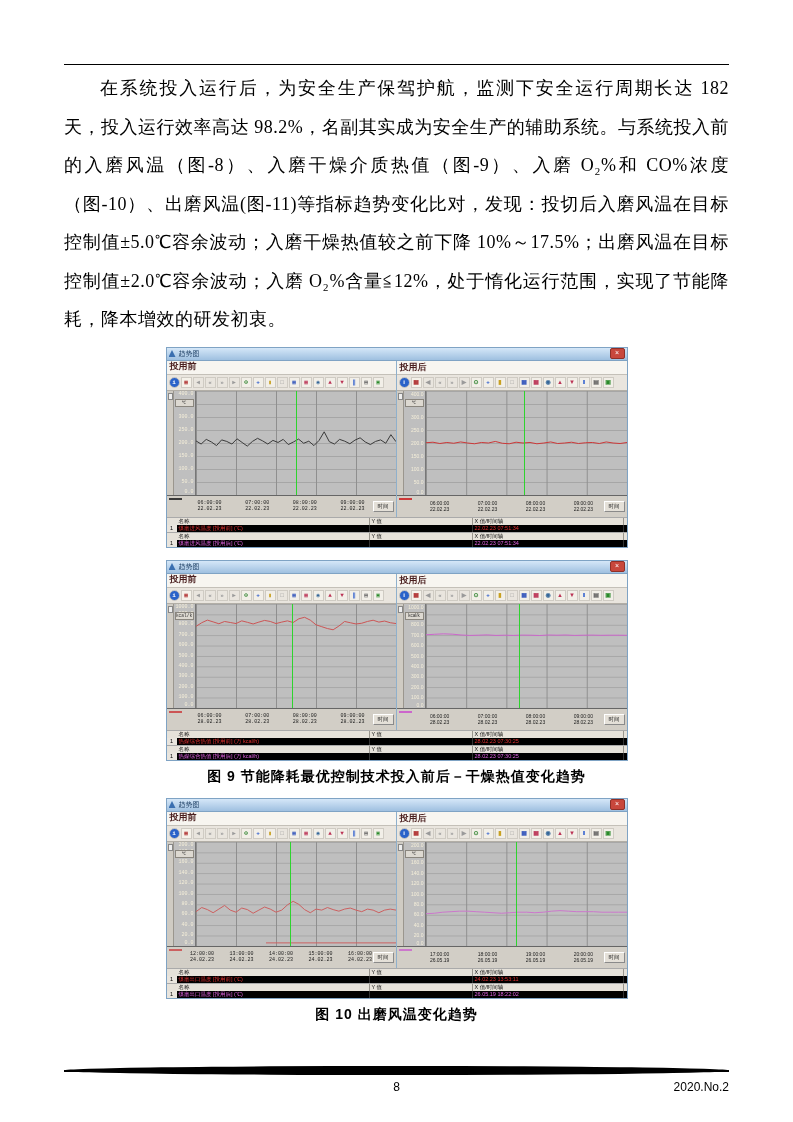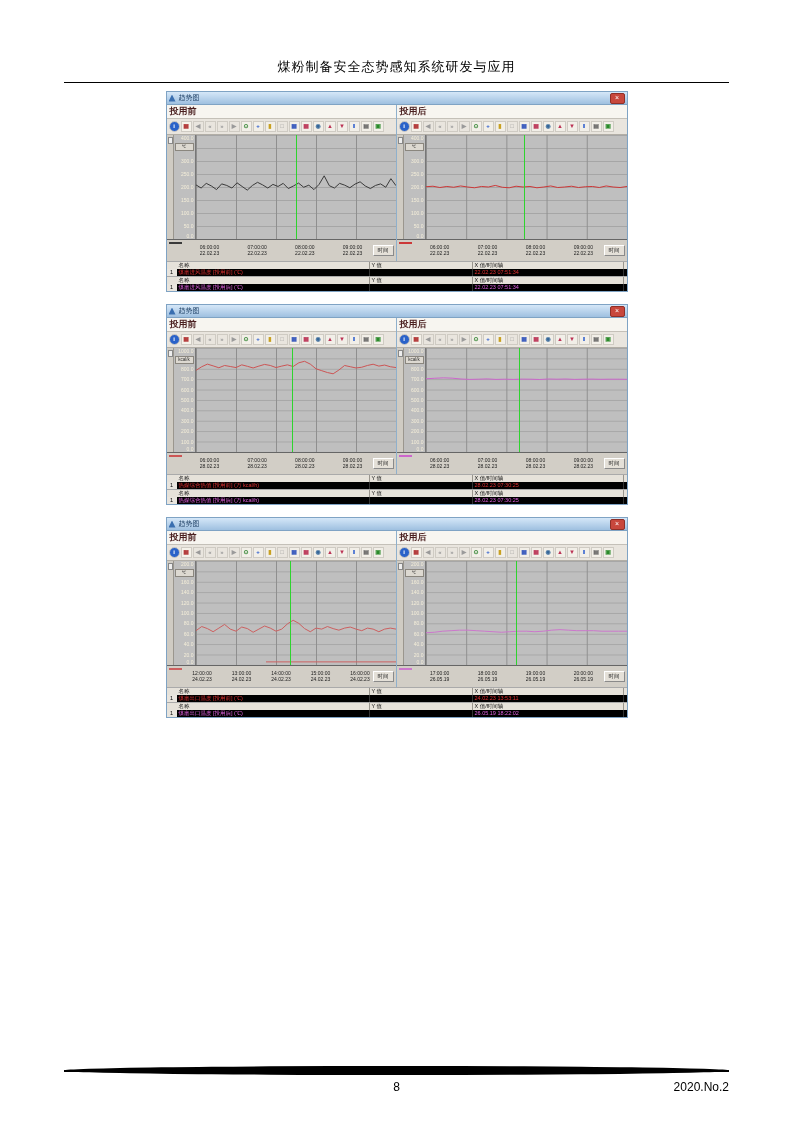--- a/index.html
+++ b/index.html
@@ -18,21 +18,21 @@
             background:#d6d2ca;font-family:"Liberation Sans",sans-serif;box-shadow:0 0 0 1px #cfe0f0 inset;}
   .titlebar{height:12px;background:linear-gradient(#d5e7f8,#9fc0e0);display:flex;align-items:center;
             padding:0 2px;border-bottom:1px solid #7fa3c4;}
   .wicon{width:7px;height:7px;background:#3a6fb0;display:inline-block;margin-right:3px;
          clip-path:polygon(0 100%,50% 0,100% 100%);}
   .wtitle{font-size:7px;color:#14365c;flex:1;line-height:12px;}
   .closebtn{width:13px;height:9px;background:#c8473c;border:1px solid #8f2f27;border-radius:2px;
             color:#fff;font-size:7px;line-height:8px;text-align:center;}
   .winbody{display:flex;flex-wrap:wrap;background:#d6d2ca;}
   .panel{width:50%;box-sizing:border-box;}
-  .panel.before{border-right:1px solid #8fb0cc;}
+  .panel.before{border-right:1px solid #8fb0cc;font-family:Liberation Mono, monospace;}
   .plabel{height:13px;line-height:13px;background:#f7f5f0;font-weight:bold;font-size:9px;
           color:#4a1f1f;padding-left:3px;border-bottom:1px solid #c4c0b8;}
   .toolbar{height:15px;background:#e9e5de;display:flex;align-items:center;gap:1px;
            padding:0 2px;border-bottom:1px solid #b2aea6;overflow:hidden;}
   .ticon{width:9px;height:9px;flex:0 0 auto;font-size:6px;line-height:9px;text-align:center;
          background:#f2efe8;border:1px solid #cfcbc3;font-weight:bold;}
   .ticon.round{border-radius:50%;}
   .crow{display:flex;height:104px;background:#bfbfbf;position:relative;border-bottom:1px solid #666;}
   .penstrip{width:6px;background:#cfcbc3;border-right:1px solid #9a968e;position:relative;}
   .penbox{position:absolute;top:2px;left:1px;width:3px;height:5px;background:#eee;border:1px solid #888;}
@@ -67,22 +67,22 @@
   .footbar-line{position:absolute;left:0;right:0;top:4px;height:1.5px;background:#000;}
   .footbar{position:absolute;left:0;right:0;top:0;height:9px;background:#000;
            clip-path:ellipse(50% 50% at 50% 50%);}
   .footrow{display:flex;justify-content:space-between;margin-top:5px;font-size:12px;}
   .pageno{position:absolute;left:50%;transform:translateX(-50%);}
 </style>
 </head>
 <body>
 
 <div class="page">
-  <div class="running-head">煤粉制备安全态势感知系统研发与应用</div>
   <div class="head-rule"></div>
+  <p class="body-text">在系统投入运行后，为安全生产保驾护航，监测下安全运行周期长达 182 天，投入运行效率高达 98.2%，名副其实成为安全生产的辅助系统。与系统投入前的入磨风温（图-8）、入磨干燥介质热值（图-9）、入磨 O₂%和 CO%浓度（图-10）、出磨风温(图-11)等指标趋势变化比对，发现：投切后入磨风温在目标控制值±5.0℃容余波动；入磨干燥热值较之前下降 10%～17.5%；出磨风温在目标控制值±2.0℃容余波动；入磨 O₂%含量≦12%，处于惰化运行范围，实现了节能降耗，降本增效的研发初衷。</p>
 
   <figure class="fig" style="margin-top:8px;">
     <div class="trendwin">
       <div class="titlebar">
         <span class="wicon"></span>
         <span class="wtitle">趋势图</span>
         <span class="closebtn">×</span>
       </div>
       <div class="winbody">
           <div class="panel before">
@@ -420,20 +420,21 @@
             <div class="lrow">
               <span class="c-num">1</span>
               <span class="c-name" style="color: rgb(224, 96, 224);">热媒综合热值 [投用后] (万 kcal/h)</span>
               <span class="c-y" style="color: rgb(224, 96, 224);"></span>
               <span class="c-x" style="color: rgb(224, 96, 224);">28.02.23 07:30:25</span>
               <span class="c-fill"></span>
             </div>
           </div>
         </div>
     </div>
+    <figcaption class="caption">图 9 节能降耗最优控制技术投入前后－干燥热值变化趋势</figcaption>
   </figure>
 
   <figure class="fig">
     <div class="trendwin">
       <div class="titlebar">
         <span class="wicon"></span>
         <span class="wtitle">趋势图</span>
         <span class="closebtn">×</span>
       </div>
       <div class="winbody">
@@ -603,20 +604,21 @@
             <div class="lrow">
               <span class="c-num">1</span>
               <span class="c-name" style="color: rgb(224, 96, 224);">煤磨出口温度 [投用后] (℃)</span>
               <span class="c-y" style="color: rgb(224, 96, 224);"></span>
               <span class="c-x" style="color: rgb(224, 96, 224);">26.05.19 18:22:02</span>
               <span class="c-fill"></span>
             </div>
           </div>
         </div>
     </div>
+    <figcaption class="caption">图 10 出磨风温变化趋势</figcaption>
   </figure>
 
   <div class="footer">
     <div class="footbar-wrap">
       <div class="footbar-line"></div>
       <div class="footbar"></div>
     </div>
     <div class="footrow">
       <span class="pageno">8</span>
       <span style="flex:1"></span>

